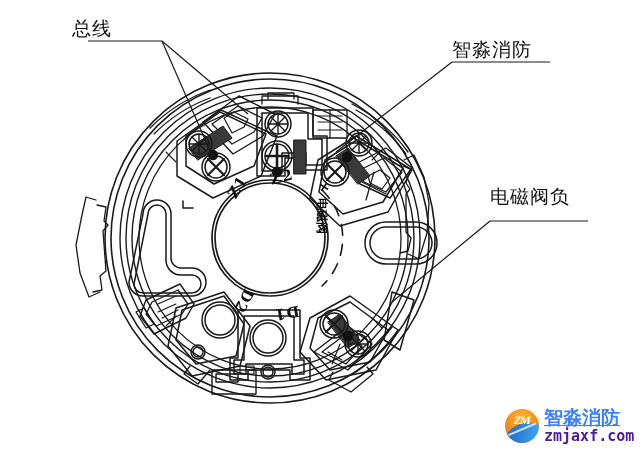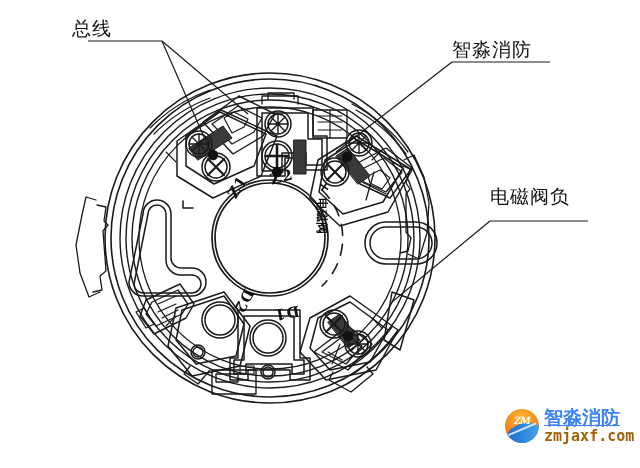--- a/index.html
+++ b/index.html
@@ -47,21 +47,21 @@
     font-size:11px;font-weight:bold;color:#ffffff;
     transform:skewX(-10deg);letter-spacing:-1px;
   }
   #logo-text{display:flex;flex-direction:column;line-height:1;}
   #logo-cn{
     font-family:"DejaVu Serif","Liberation Serif",serif;
     font-size:19px;font-weight:bold;color:#3b82f6;letter-spacing:0px;text-decoration:underline;
   }
   #logo-url{
     font-family:"DejaVu Sans Mono","Liberation Mono",monospace;
-    font-size:15px;font-weight:bold;color:#a16207;letter-spacing:0px;margin-top:2px;
+    font-size:15px;font-weight:bold;color:#4c1d95;letter-spacing:0px;margin-top:2px;
   }
 </style>
 </head>
 <body>
 
 <div id="stage">
 
   <svg class="layer" viewBox="0 0 640 468">
     <defs>
       <clipPath id="bodyclip">

